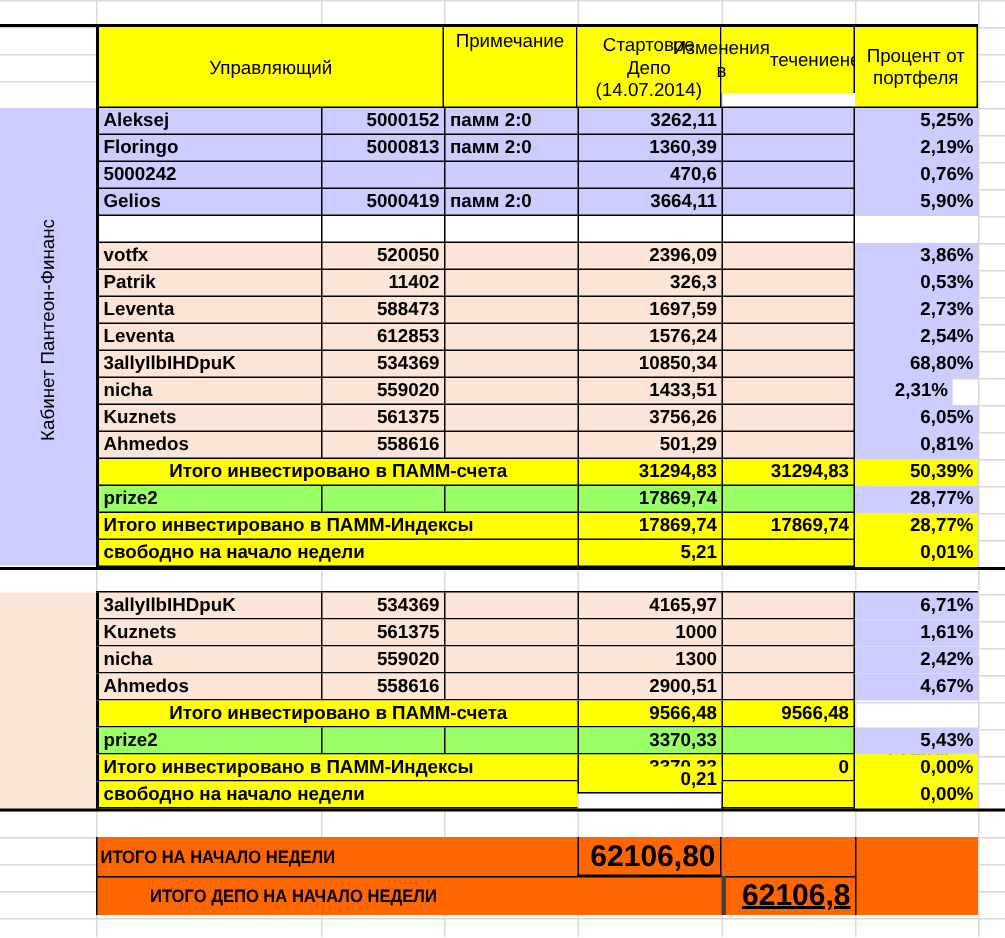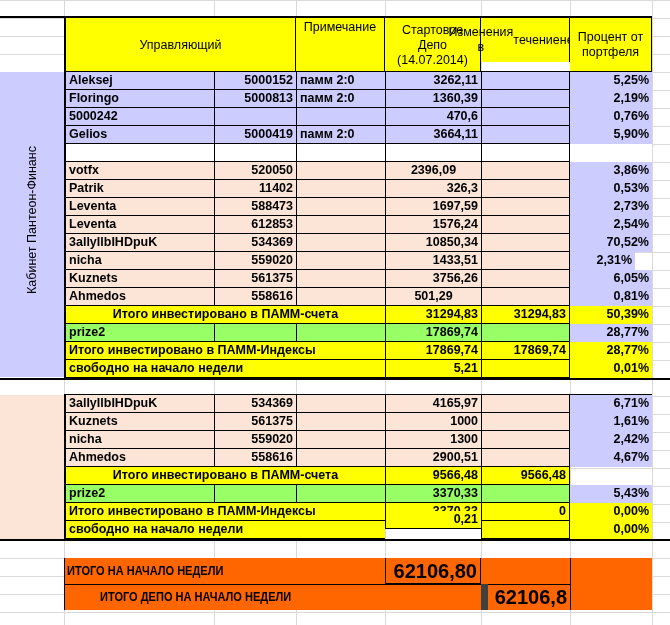--- a/index.html
+++ b/index.html
@@ -130,21 +130,21 @@
     <div class="cell lav r" style="left: 570px; top: 126px; width: 82px;">5,90%</div>
     <div class="cell wht bb" style="left: 64px; top: 144px; width: 150px; border-left: 2px solid rgb(0, 0, 0);"></div>
     <div class="cell wht bl bb" style="left: 214px; top: 144px; width: 82px;"></div>
     <div class="cell wht bl bb" style="left: 296px; top: 144px; width: 89px;"></div>
     <div class="cell wht bl bb" style="left: 385px; top: 144px; width: 96px;"></div>
     <div class="cell wht bl bb br" style="left: 481px; top: 144px; width: 89px;"></div>
     <div class="cell wht" style="left: 570px; top: 144px; width: 82px;"></div>
     <div class="cell peach bl bb" style="left: 64px; top: 162px; width: 150px; border-left: 2px solid rgb(0, 0, 0);">votfx</div>
     <div class="cell peach r bl bb" style="left: 214px; top: 162px; width: 82px;">520050</div>
     <div class="cell peach bl bb" style="left: 296px; top: 162px; width: 89px;"></div>
-    <div class="cell peach r bl bb" style="left: 385px; top: 162px; width: 96px; text-align: center;">2396,09</div>
+    <div class="cell peach r bl bb" style="left: 385px; top: 162px; width: 96px;">2396,09</div>
     <div class="cell peach bl bb br" style="left: 481px; top: 162px; width: 89px;"></div>
     <div class="cell lav r" style="left: 570px; top: 162px; width: 82px;">3,86%</div>
     <div class="cell peach bl bb" style="left: 64px; top: 180px; width: 150px; border-left: 2px solid rgb(0, 0, 0);">Patrik</div>
     <div class="cell peach r bl bb" style="left: 214px; top: 180px; width: 82px;">11402</div>
     <div class="cell peach bl bb" style="left: 296px; top: 180px; width: 89px;"></div>
     <div class="cell peach r bl bb" style="left: 385px; top: 180px; width: 96px;">326,3</div>
     <div class="cell peach bl bb br" style="left: 481px; top: 180px; width: 89px;"></div>
     <div class="cell lav r" style="left: 570px; top: 180px; width: 82px;">0,53%</div>
     <div class="cell peach bl bb" style="left: 64px; top: 198px; width: 150px; border-left: 2px solid rgb(0, 0, 0);">Leventa</div>
     <div class="cell peach r bl bb" style="left: 214px; top: 198px; width: 82px;">588473</div>
@@ -156,37 +156,37 @@
     <div class="cell peach r bl bb" style="left: 214px; top: 216px; width: 82px;">612853</div>
     <div class="cell peach bl bb" style="left: 296px; top: 216px; width: 89px;"></div>
     <div class="cell peach r bl bb" style="left: 385px; top: 216px; width: 96px;">1576,24</div>
     <div class="cell peach bl bb br" style="left: 481px; top: 216px; width: 89px;"></div>
     <div class="cell lav r" style="left: 570px; top: 216px; width: 82px;">2,54%</div>
     <div class="cell peach bl bb" style="left: 64px; top: 234px; width: 150px; border-left: 2px solid rgb(0, 0, 0);">3allyIlbIHDpuK</div>
     <div class="cell peach r bl bb" style="left: 214px; top: 234px; width: 82px;">534369</div>
     <div class="cell peach bl bb" style="left: 296px; top: 234px; width: 89px;"></div>
     <div class="cell peach r bl bb" style="left: 385px; top: 234px; width: 96px;">10850,34</div>
     <div class="cell peach bl bb br" style="left: 481px; top: 234px; width: 89px;"></div>
-    <div class="cell lav r" style="left: 570px; top: 234px; width: 82px;">70,52%</div>
+    <div class="cell lav r" style="left: 570px; top: 234px; width: 82px;">68,80%</div>
     <div class="cell peach bl bb" style="left: 64px; top: 252px; width: 150px; border-left: 2px solid rgb(0, 0, 0);">nicha</div>
     <div class="cell peach r bl bb" style="left: 214px; top: 252px; width: 82px;">559020</div>
     <div class="cell peach bl bb" style="left: 296px; top: 252px; width: 89px;"></div>
     <div class="cell peach r bl bb" style="left: 385px; top: 252px; width: 96px;">1433,51</div>
     <div class="cell peach bl bb br" style="left: 481px; top: 252px; width: 89px;"></div>
     <div class="cell lav r" style="left: 570px; top: 252px; width: 65px;">2,31%</div>
     <div class="cell peach bl bb" style="left: 64px; top: 270px; width: 150px; border-left: 2px solid rgb(0, 0, 0);">Kuznets</div>
     <div class="cell peach r bl bb" style="left: 214px; top: 270px; width: 82px;">561375</div>
     <div class="cell peach bl bb" style="left: 296px; top: 270px; width: 89px;"></div>
     <div class="cell peach r bl bb" style="left: 385px; top: 270px; width: 96px;">3756,26</div>
     <div class="cell peach bl bb br" style="left: 481px; top: 270px; width: 89px;"></div>
     <div class="cell lav r" style="left: 570px; top: 270px; width: 82px;">6,05%</div>
     <div class="cell peach bl bb" style="left: 64px; top: 288px; width: 150px; border-left: 2px solid rgb(0, 0, 0);">Ahmedos</div>
     <div class="cell peach r bl bb" style="left: 214px; top: 288px; width: 82px;">558616</div>
     <div class="cell peach bl bb" style="left: 296px; top: 288px; width: 89px;"></div>
-    <div class="cell peach r bl bb" style="left: 385px; top: 288px; width: 96px; text-align: center;">501,29</div>
+    <div class="cell peach r bl bb" style="left: 385px; top: 288px; width: 96px;">501,29</div>
     <div class="cell peach bl bb br" style="left: 481px; top: 288px; width: 89px;"></div>
     <div class="cell lav r" style="left: 570px; top: 288px; width: 82px;">0,81%</div>
     <div class="cell yel bb c" style="left: 64px; top: 306px; width: 321px; border-left: 2px solid rgb(0, 0, 0);">Итого инвестировано в ПАММ-счета</div>
     <div class="cell yel r bl bb" style="left: 385px; top: 306px; width: 96px;">31294,83</div>
     <div class="cell yel r bl bb br" style="left: 481px; top: 306px; width: 89px;">31294,83</div>
     <div class="cell yel r" style="left: 570px; top: 306px; width: 82px;">50,39%</div>
     <div class="cell grn bb" style="left: 64px; top: 324px; width: 150px; border-left: 2px solid rgb(0, 0, 0);">prize2</div>
     <div class="cell grn bl bb" style="left: 214px; top: 324px; width: 82px;"></div>
     <div class="cell grn bl bb" style="left: 296px; top: 324px; width: 89px;"></div>
     <div class="cell grn r bl bb" style="left: 385px; top: 324px; width: 96px;">17869,74</div>
@@ -246,13 +246,13 @@
     <div class="cell yel r" style="left: 570px; top: 521px; width: 82px;">0,00%</div>
   </div>
 
 <div style="position:absolute;left:0;top:539px;width:670px;height:2px;background:#000;"></div>
 <div class="org" style="position:absolute;left:64px;top:558px;width:588px;height:52px;border-left:1px solid #000;"></div>
 <div class="cell" style="left:64px;top:558px;width:321px;height:26px;line-height:26px;font-weight:normal;"><span class="orgtxt">ИТОГО НА НАЧАЛО НЕДЕЛИ</span></div>
 <div class="cell r big" style="left:385px;top:558px;width:96px;border-left:1px solid #000;border-right:1px solid #000;border-bottom:1px solid #000;">62106,80</div>
 <div style="position:absolute;left:570px;top:558px;width:1px;height:52px;background:#000;"></div>
 <div style="position:absolute;left:64px;top:584px;width:506px;height:1px;background:#000;"></div>
 <div class="cell" style="left:64px;top:584px;width:417px;height:26px;line-height:26px;font-weight:normal;margin-left:33px;"><span class="orgtxt">ИТОГО ДЕПО НА НАЧАЛО НЕДЕЛИ</span></div>
-<div class="cell r big" style="left:481px;top:584px;width:89px;border-left:7px solid #404040;">62106,8</div>
+<div class="cell r big" style="left:481px;top:584px;width:89px;border-left:3px solid #404040;text-decoration:underline;">62106,8</div>
 
 </body></html>

